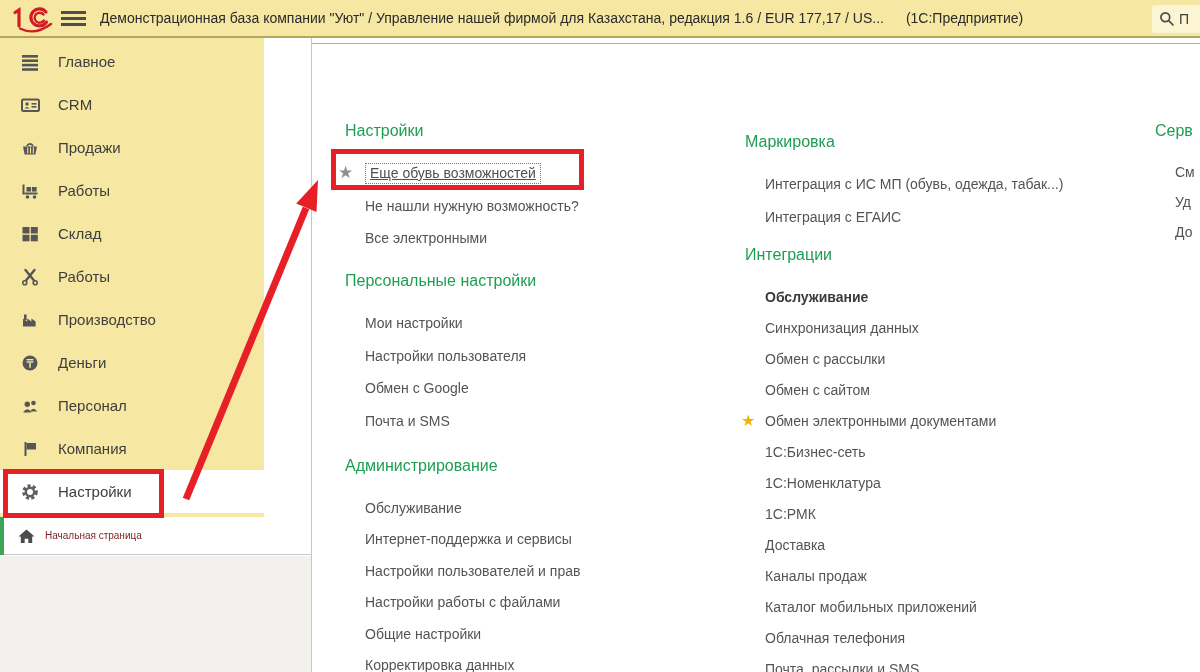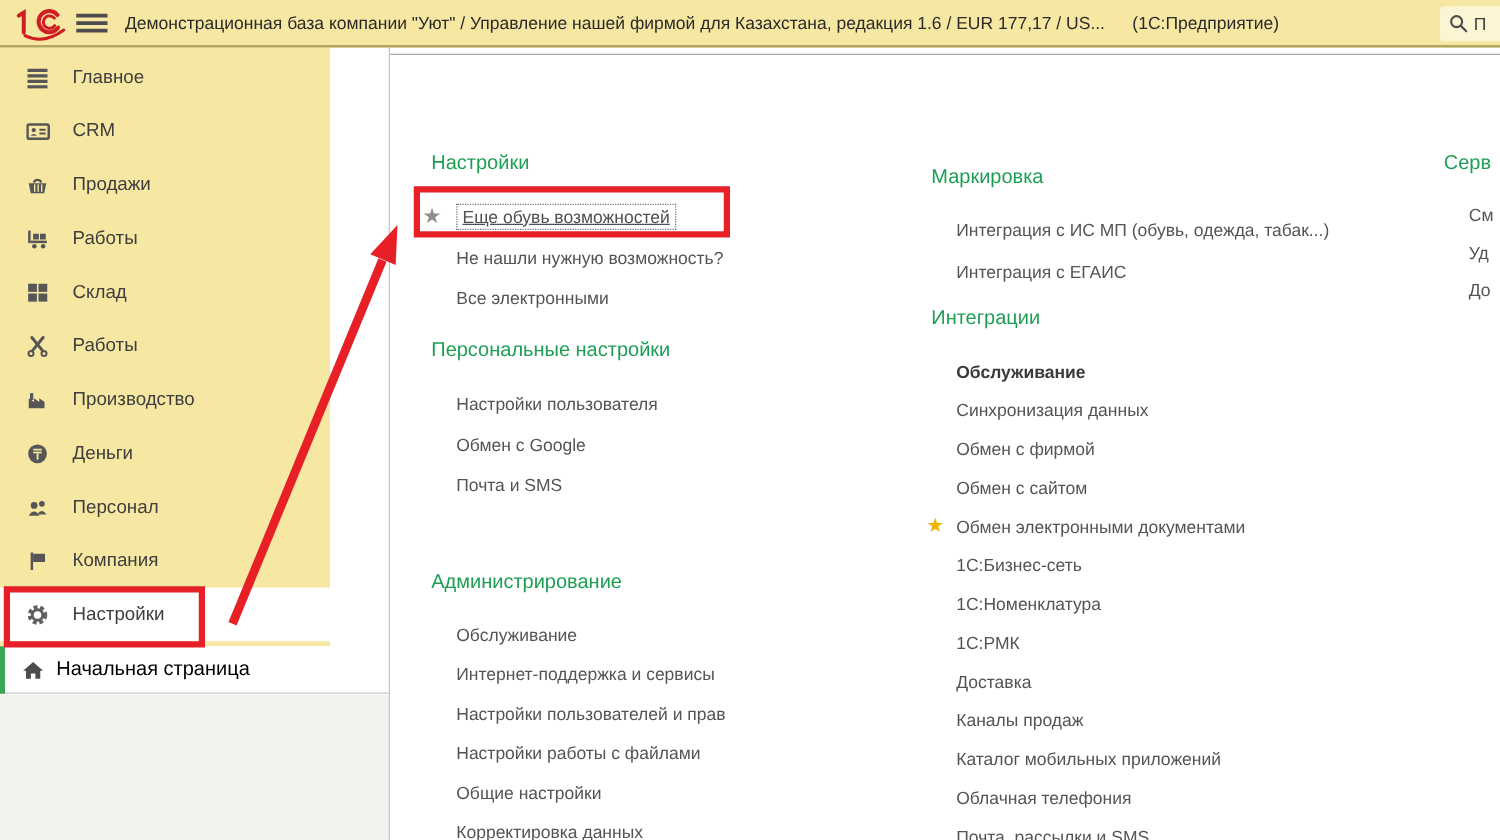--- a/index.html
+++ b/index.html
@@ -29,21 +29,21 @@
   .srow.selected { background:#ffffff; }
   .sicon { position:absolute; left:20px; width:20px; height:20px; display:flex;
            align-items:center; justify-content:center; }
   .slabel { position:absolute; left:58px; font-size:15px; color:#3e3e3e; white-space:nowrap; }
 
   .homerow { position:absolute; left:0; top:517px; width:311px; height:38px;
              background:#ffffff; border-bottom:1px solid #c9c9c9; z-index:3; cursor:pointer; }
   .homestripe { position:absolute; left:0; top:0; width:4px; height:38px; background:#3ba558; }
   .homeicon { position:absolute; left:17px; top:10px; }
   .homelabel { position:absolute; left:45px; top:0; height:38px; line-height:38px;
-               font-size:16px; color:#000000; white-space:nowrap; }
+               font-size:10px; color:#7f1d1d; white-space:nowrap; }
   .siderest { position:absolute; left:0; top:556px; width:311px; height:116px;
               background:#f2f1ed; z-index:2; }
   .vdivider { position:absolute; left:311px; top:38px; width:1px; height:634px;
               background:#c6c6c6; z-index:6; }
 
   
   .sec { position:absolute; z-index:2; }
   .sec h2 { font-size:16px; line-height:20px; font-weight:400; color:#1d9e54; white-space:nowrap; }
   .items { margin-top:16px; padding-left:20px; }
   .item { position:relative; height:32.5px; display:flex; align-items:center;
@@ -257,20 +257,23 @@
     <div class="item">
       <span>Все электронными</span>
     </div>
   </div>
 </div>
 
 <div class="sec sec-personal" style="left:345px; top:271px;">
   <h2>Персональные настройки</h2>
   <div class="items">
     <div class="item">
+        <span>Мои настройки</span>
+      </div>
+    <div class="item">
         <span>Настройки пользователя</span>
       </div>
     <div class="item">
         <span>Обмен с Google</span>
       </div>
     <div class="item">
         <span>Почта и SMS</span>
       </div>
   </div>
 </div>
@@ -314,21 +317,21 @@
 <div class="sec sec-integr" style="left:745px; top:245px;">
   <h2>Интеграции</h2>
   <div class="items">
     <div class="item">
         <span class="bold">Обслуживание</span>
       </div>
     <div class="item">
         <span>Синхронизация данных</span>
       </div>
     <div class="item">
-        <span>Обмен с фирмой</span>
+        <span>Обмен с рассылки</span>
       </div>
     <div class="item">
         <span>Обмен с сайтом</span>
       </div>
     <div class="item">
       <span class="star yellow">★</span>
       <span>Обмен электронными документами</span>
     </div>
     <div class="item">
         <span>1С:Бизнес-сеть</span>

